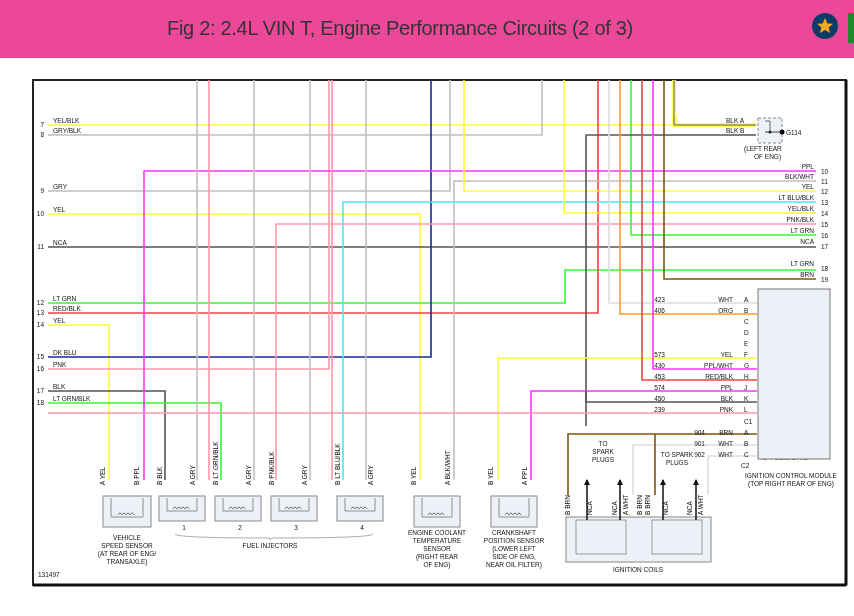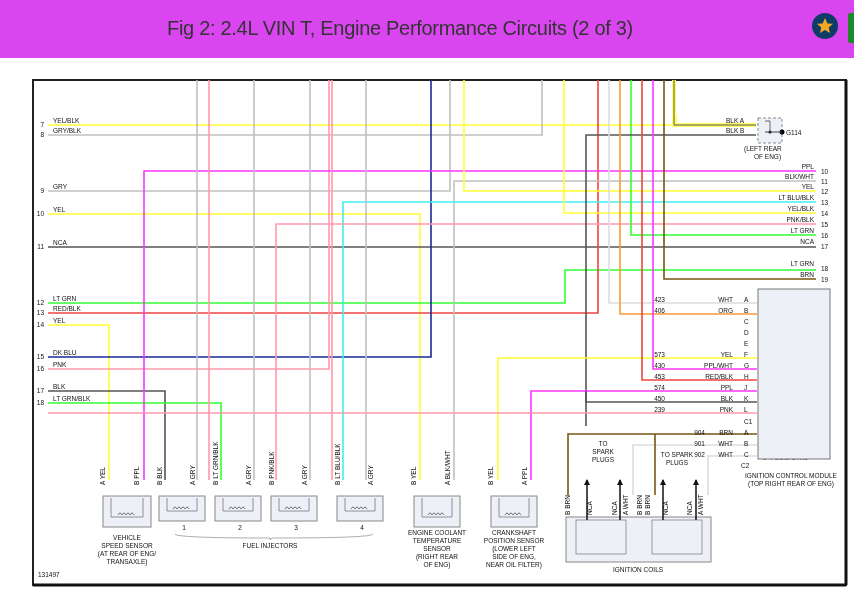--- a/index.html
+++ b/index.html
@@ -1,17 +1,17 @@
 <!DOCTYPE html>
 <html><head>
 <meta charset="utf-8">
 <style>
   html,body{margin:0;padding:0;background:#fff;}
   body{width:854px;height:616px;overflow:hidden;position:relative;font-family:"Liberation Sans",sans-serif;}
-  .header{position:absolute;left:0;top:0;width:854px;height:58px;background:#d946ef;}
+  .header{position:absolute;left:0;top:0;width:854px;height:58px;background:#ec4899;}
   .header .title{position:absolute;left:0;width:800px;top:17px;text-align:center;font-size:20px;color:#333;font-family:"Liberation Sans",sans-serif;letter-spacing:-0.3px;}
   .fav{position:absolute;left:812px;top:13px;width:26px;height:26px;border-radius:50%;background:#0d3d66;}
   .fav svg{position:absolute;left:3px;top:3px;}
   .greenbtn{position:absolute;left:848px;top:13px;width:8px;height:30px;background:#1c8a2c;border-radius:2px;}
   svg#diag{position:absolute;left:0;top:58px;}
   svg text{font-family:"Liberation Sans",sans-serif;font-size:6.5px;fill:#111;}
 </style>
 </head>
 <body>
 

